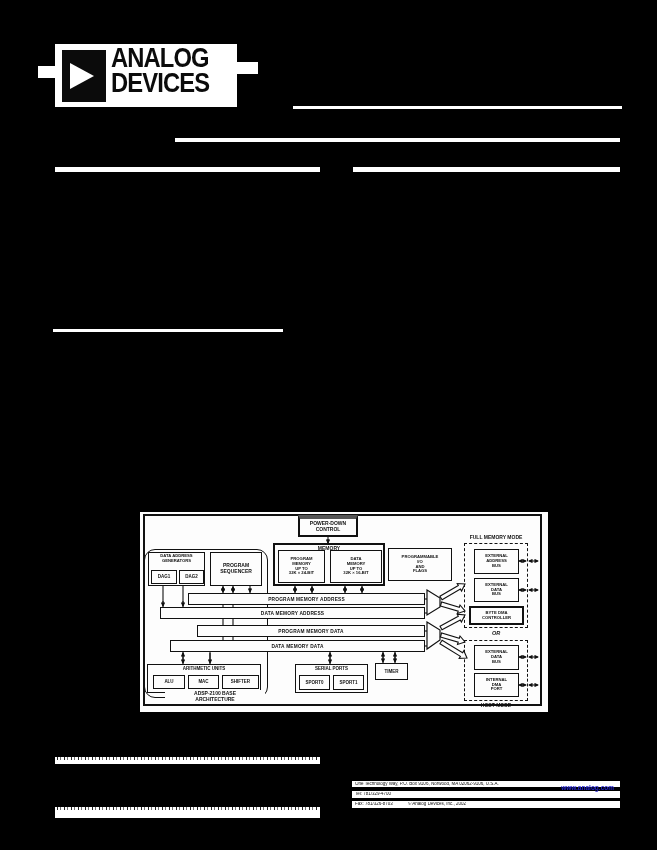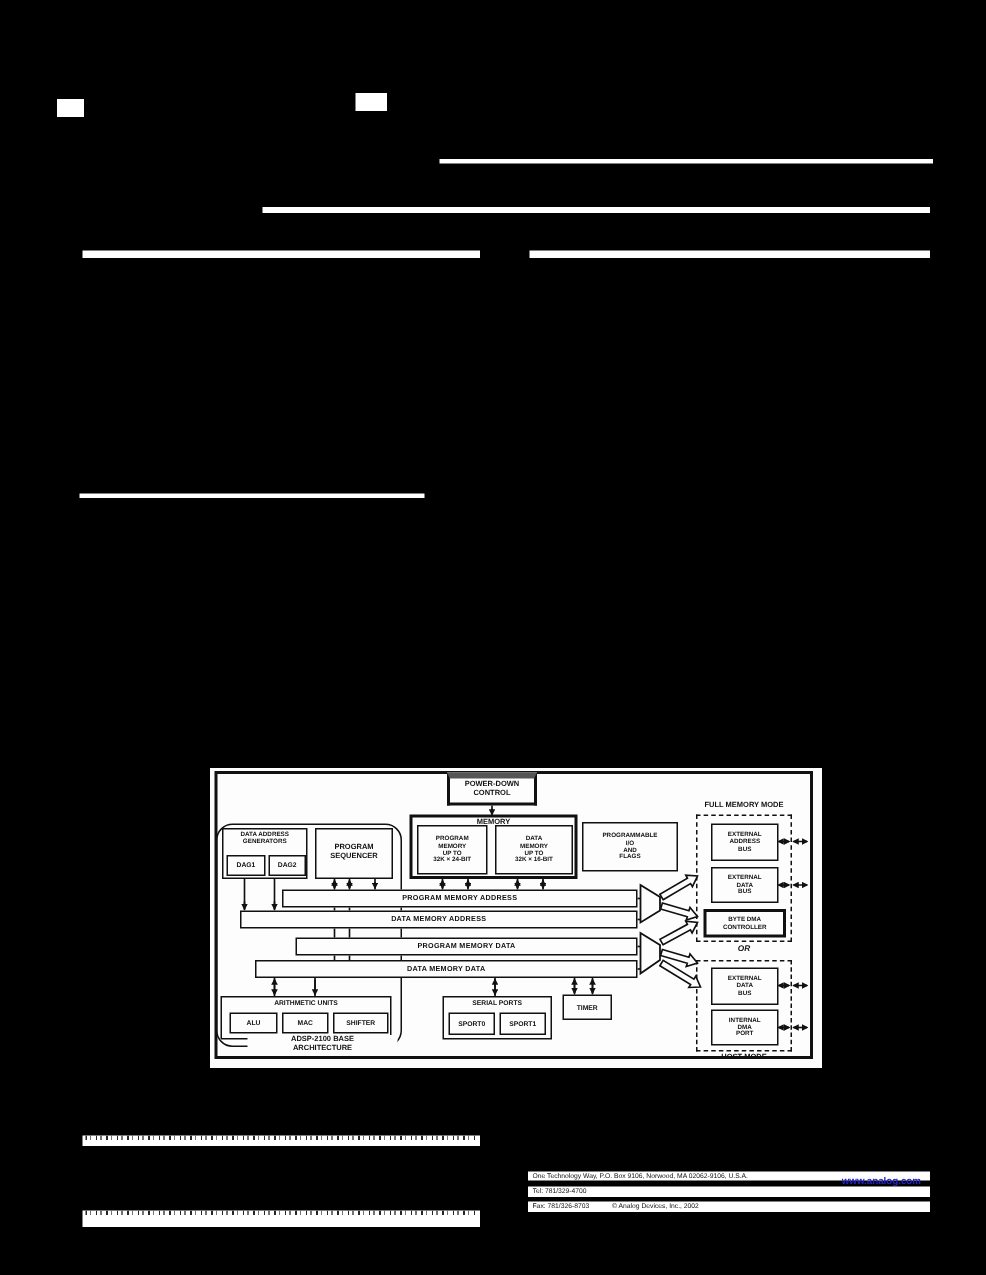--- a/index.html
+++ b/index.html
@@ -37,20 +37,29 @@
   #analog-link{position:absolute;left:538px;top:785px;width:76px;height:9px;color:#2222cc;
                font-size:6.5px;font-weight:bold;text-align:right;text-decoration:none;line-height:1;}
 </style>
 </head>
 <body>
 
 <div id="page">
 
   <div class="abs rule" style="left:38px;top:66px;width:18px;height:12px;"></div>
   <div class="abs rule" style="left:237px;top:62px;width:21px;height:12px;"></div>
+  <div class="abs" id="logo-box">
+    <div class="abs" id="logo-mark">
+      <div class="abs" id="logo-tri"></div>
+    </div>
+    <div class="abs" id="logo-text">
+      <div>ANALOG</div>
+      <div>DEVICES</div>
+    </div>
+  </div>
 
   <div class="rule" style="left:293px;top:106px;width:329px;height:3px;"></div>
   <div class="rule" style="left:175px;top:138px;width:445px;height:4px;"></div>
   <div class="rule" style="left:55px;top:167px;width:265px;height:5px;"></div>
   <div class="rule" style="left:353px;top:167px;width:267px;height:5px;"></div>
   <div class="rule" style="left:53px;top:329px;width:230px;height:3px;"></div>
 
   <div class="abs" id="figure">
     <div class="abs" id="figborder"></div>
 

